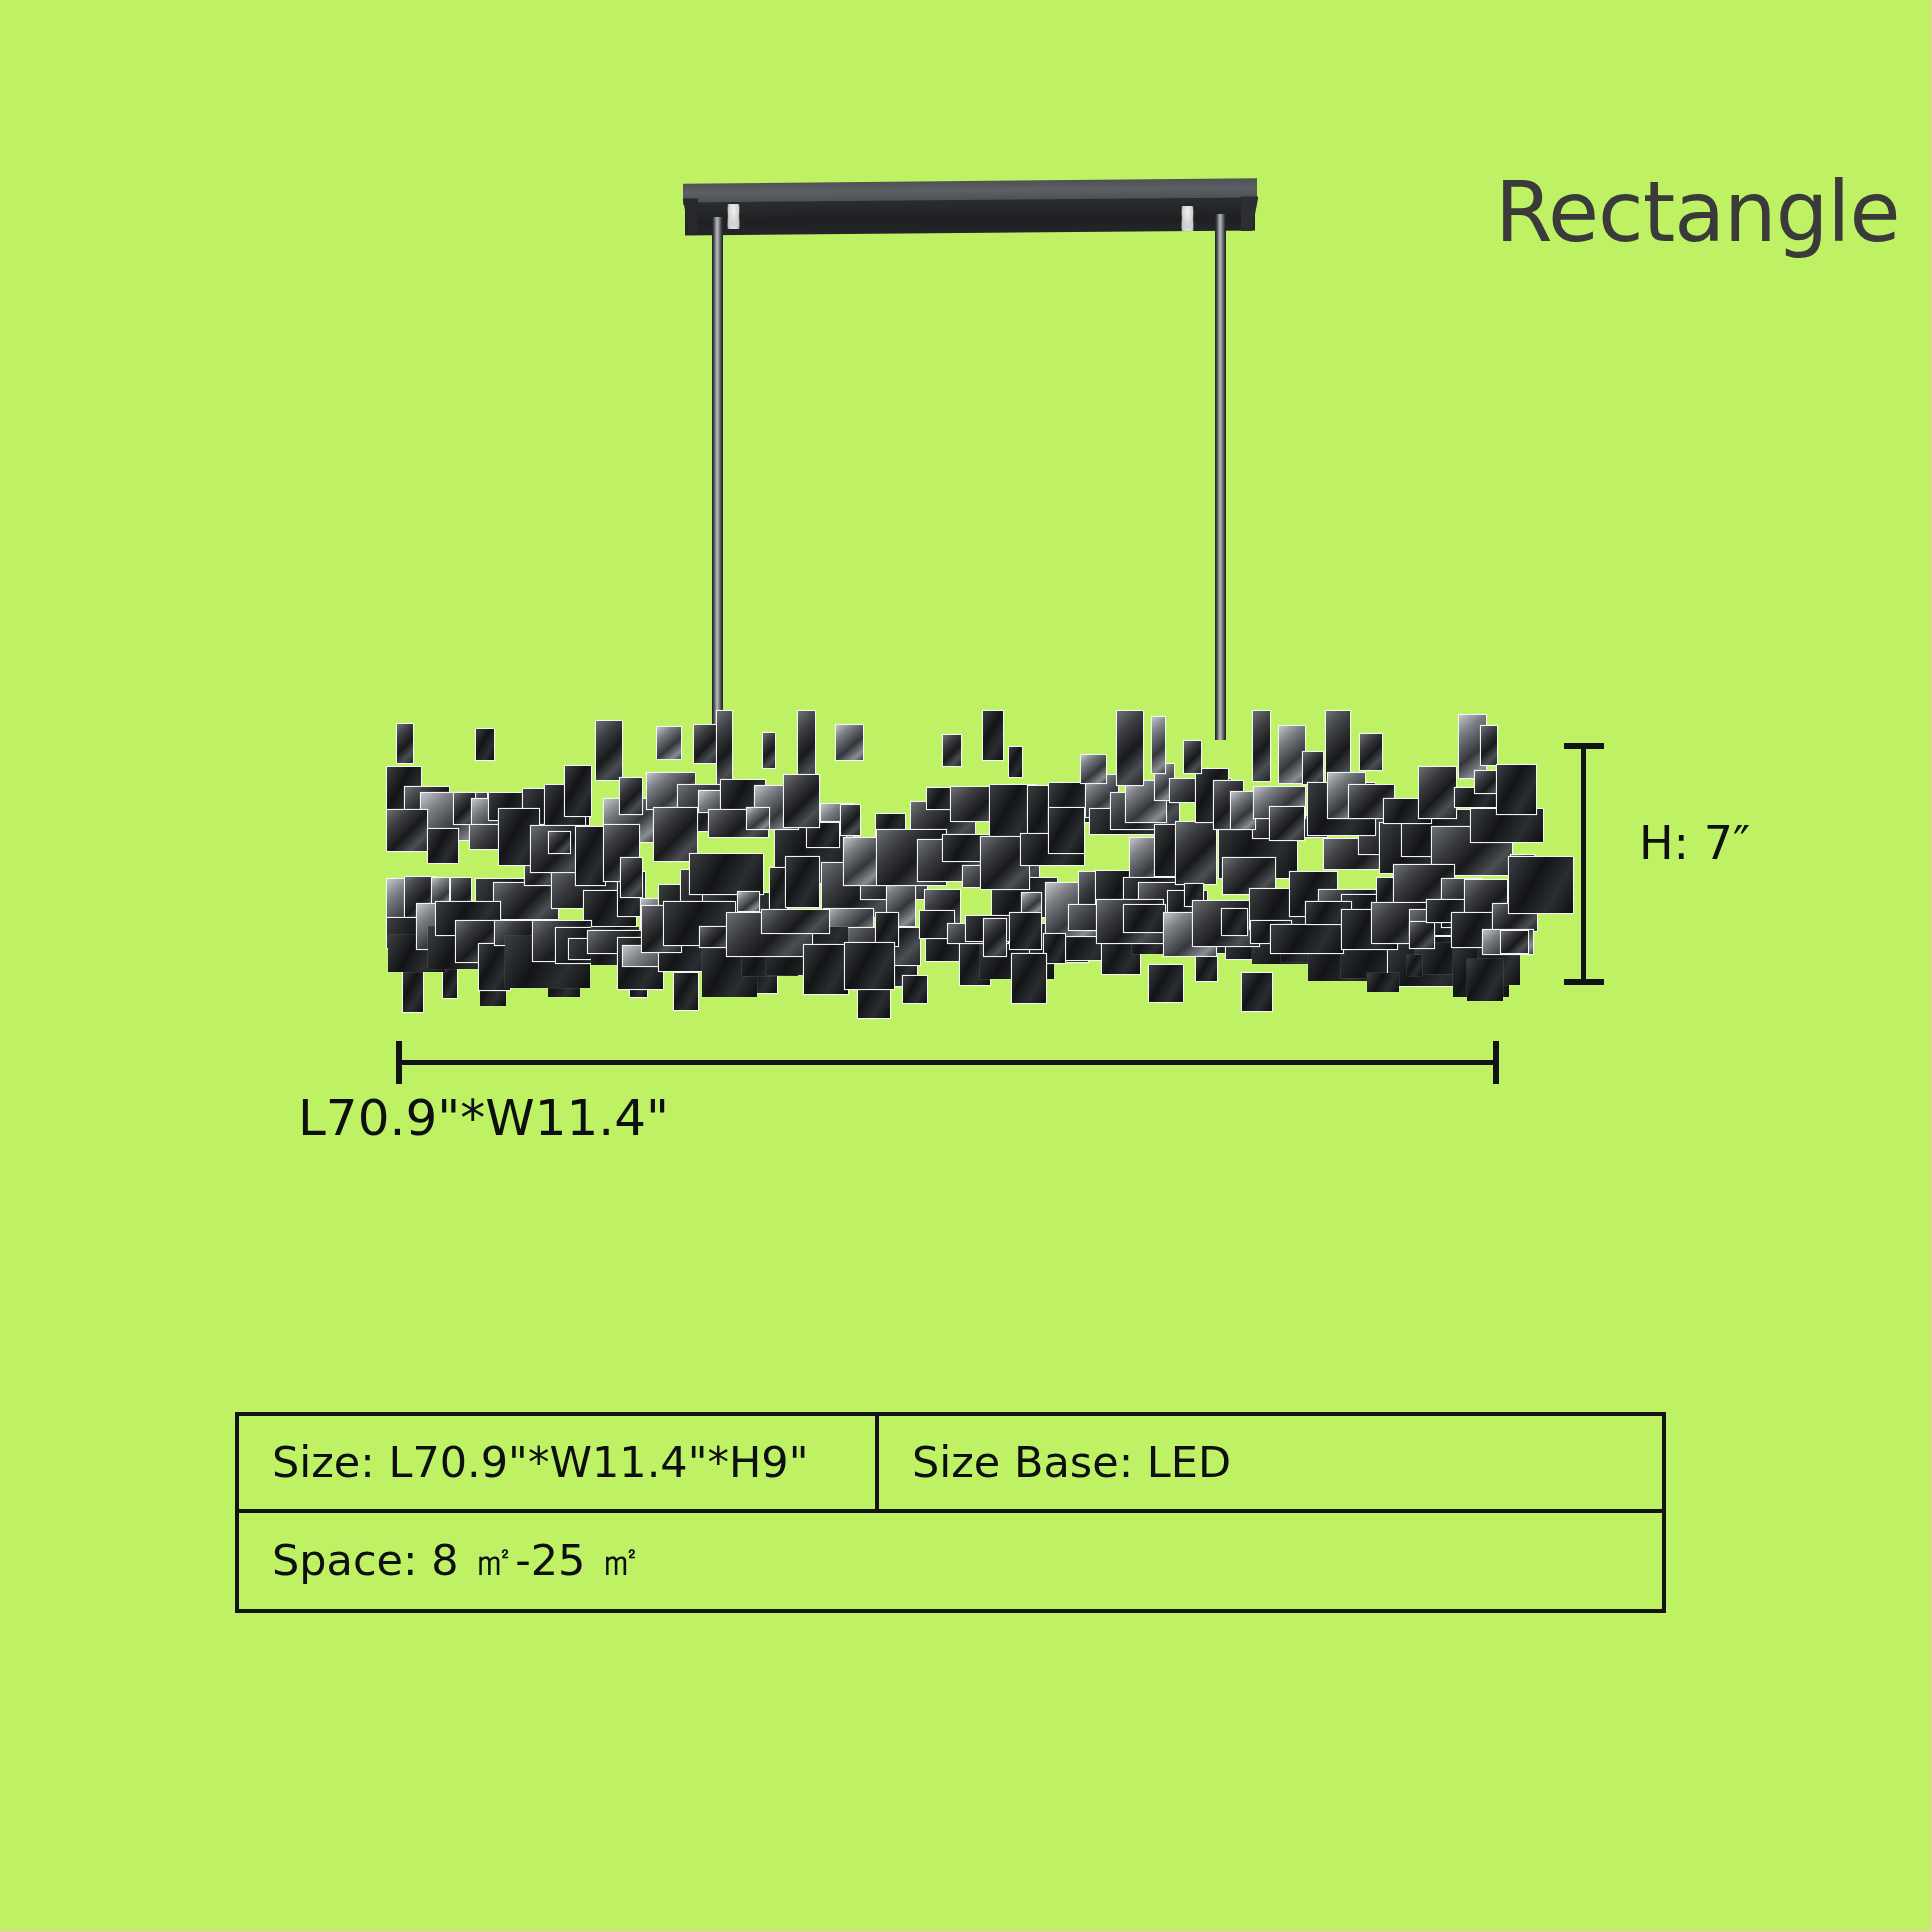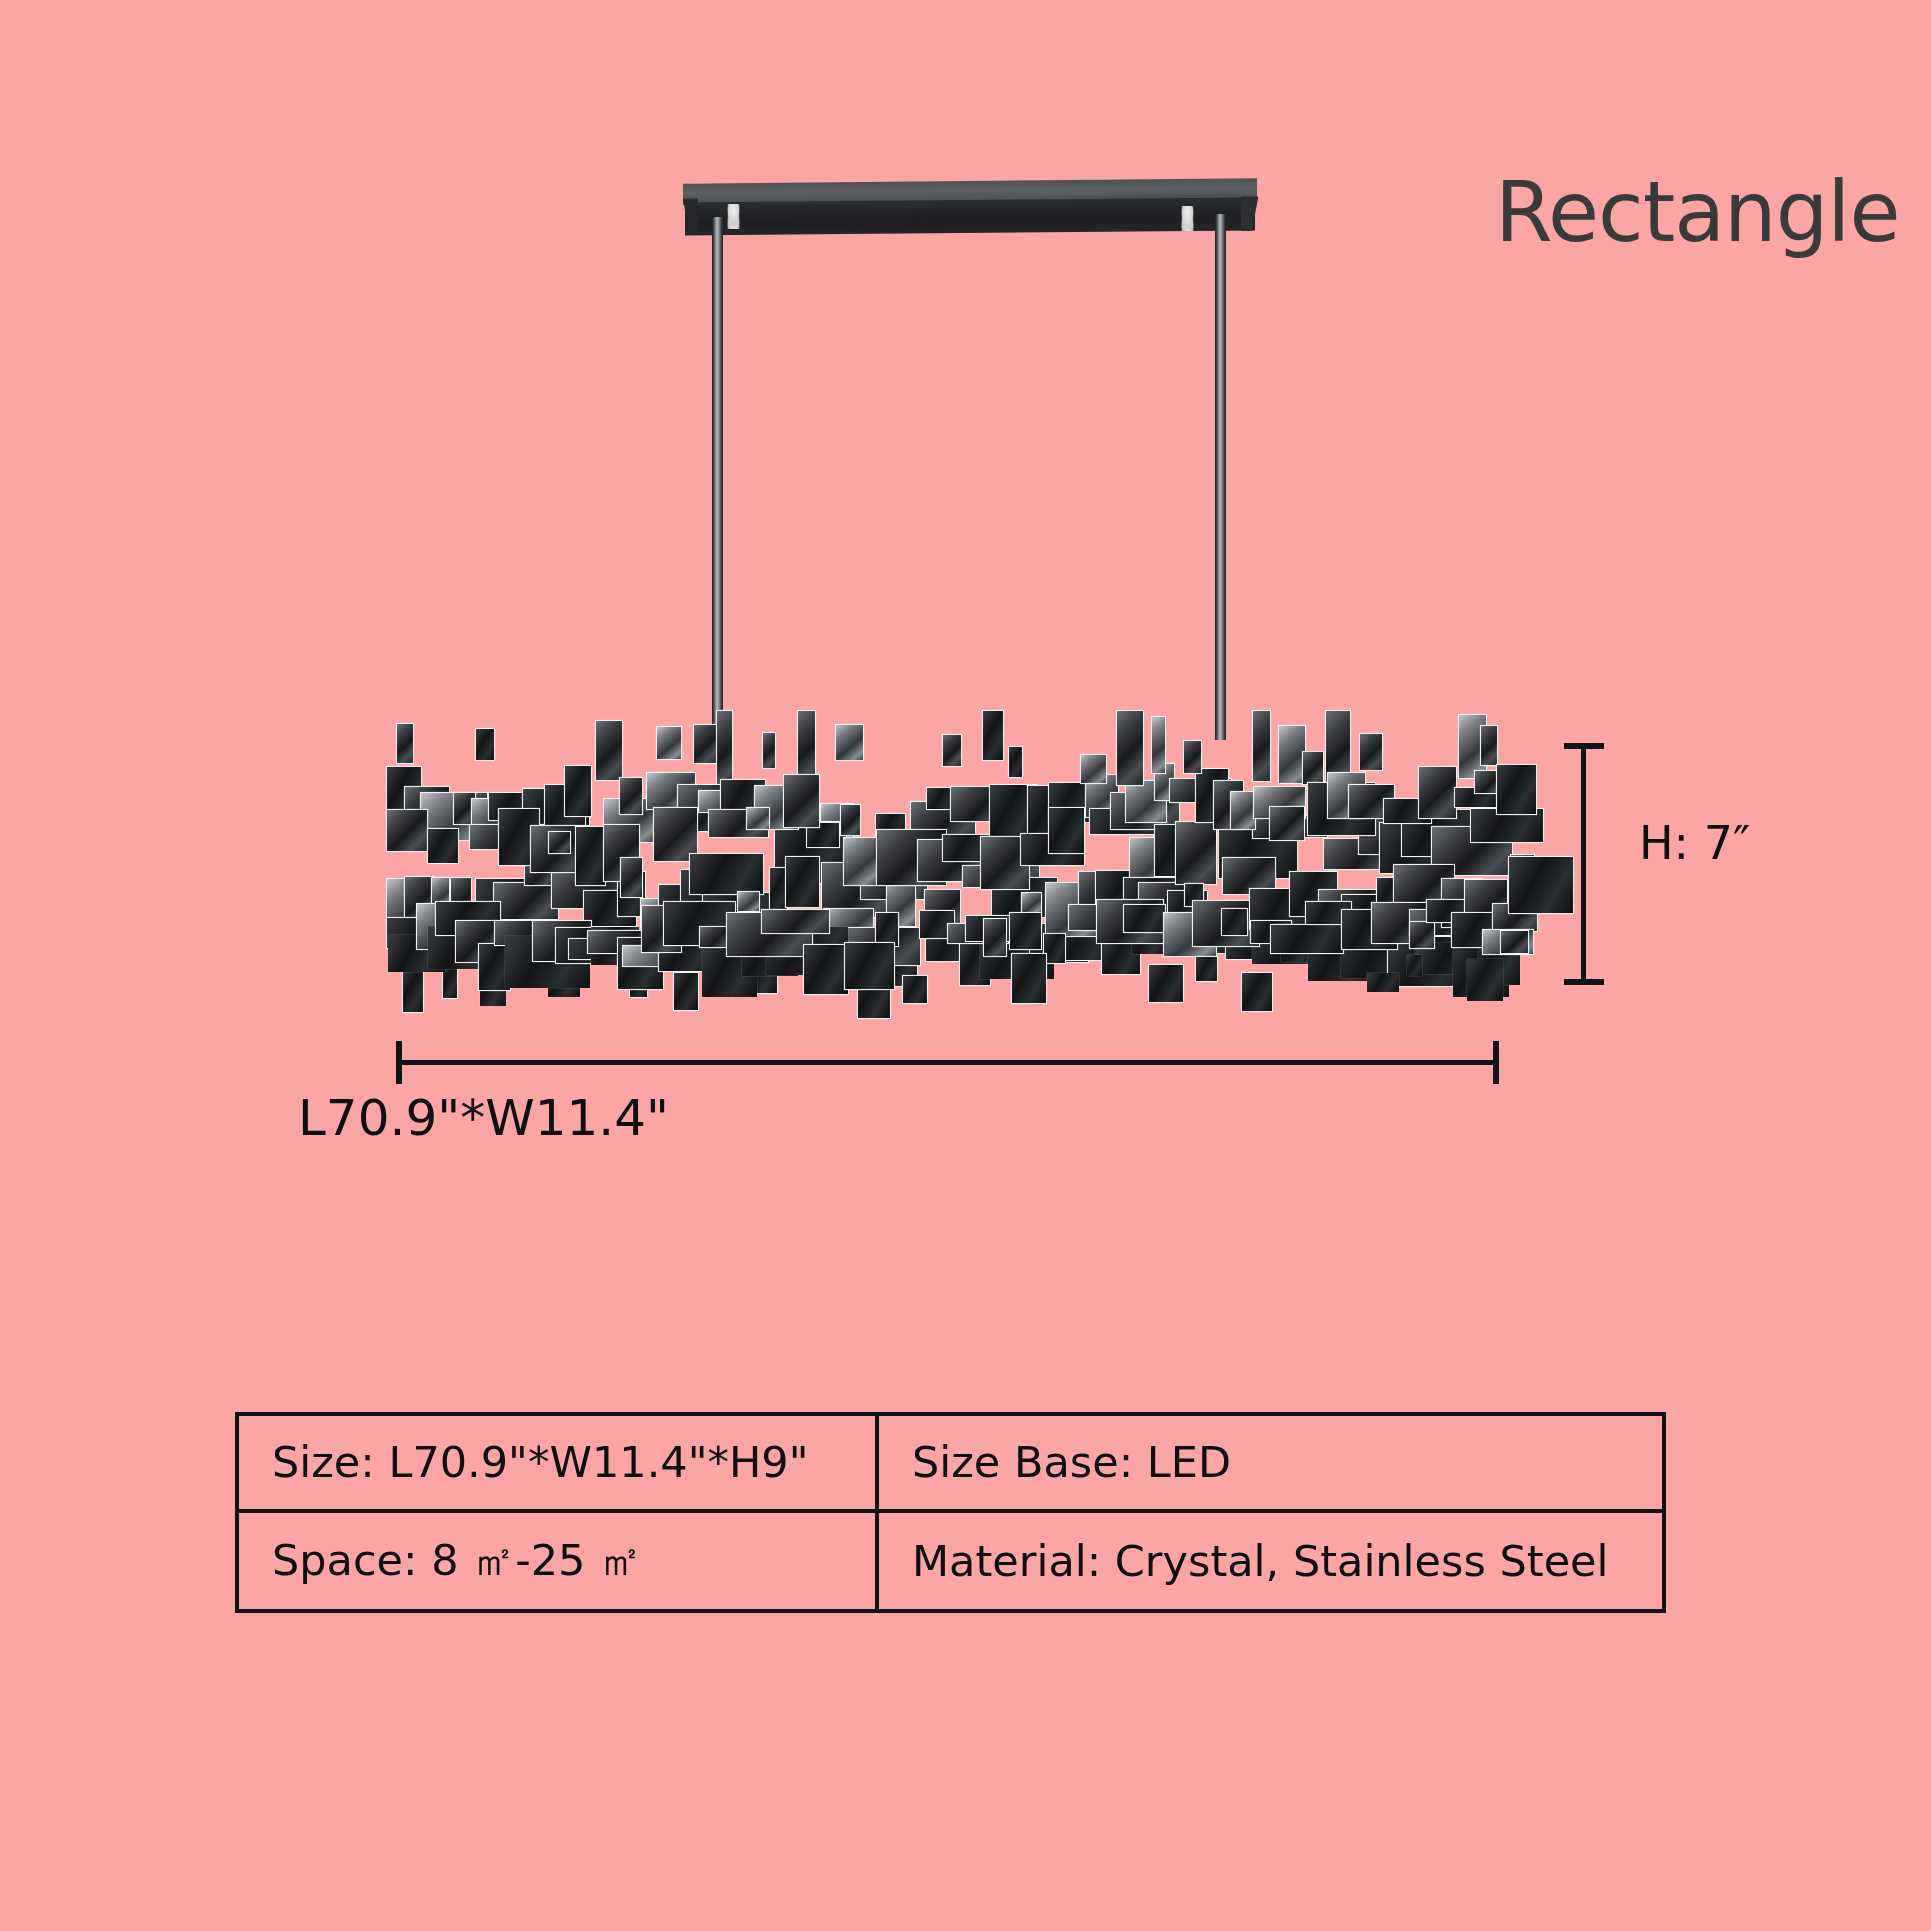--- a/index.html
+++ b/index.html
@@ -7,21 +7,21 @@
     padding: 0;
     background: #ffffff;
   }
   body {
     font-family: "Liberation Sans", sans-serif;
   }
   #page {
     position: relative;
     width: 1931px;
     height: 1931px;
-    background: #fca5a5;
+    background: #bef264;
     overflow: hidden;
   }
 
   
   #title {
     position: absolute;
     left: 1495px;
     top: 164px;
     font-size: 83px;
     font-weight: 400;
@@ -475,17 +475,16 @@
     <div id="dim-w-cap-right"></div>
   </div>
   <div id="dim-w-label">
     <span id="dim-w-label-inner">L70.9"*W11.4"</span>
   </div>
 
   <div id="spec-table">
     <div class="cell r1">Size:  L70.9"*W11.4"*H9"</div>
     <div class="cell r1 c2">Size Base: LED</div>
     <div class="cell">Space: 8 ㎡-25 ㎡</div>
-    <div class="cell c2">Material: Crystal, Stainless Steel</div>
   </div>
 
 </div>
 
 
 </body></html>

